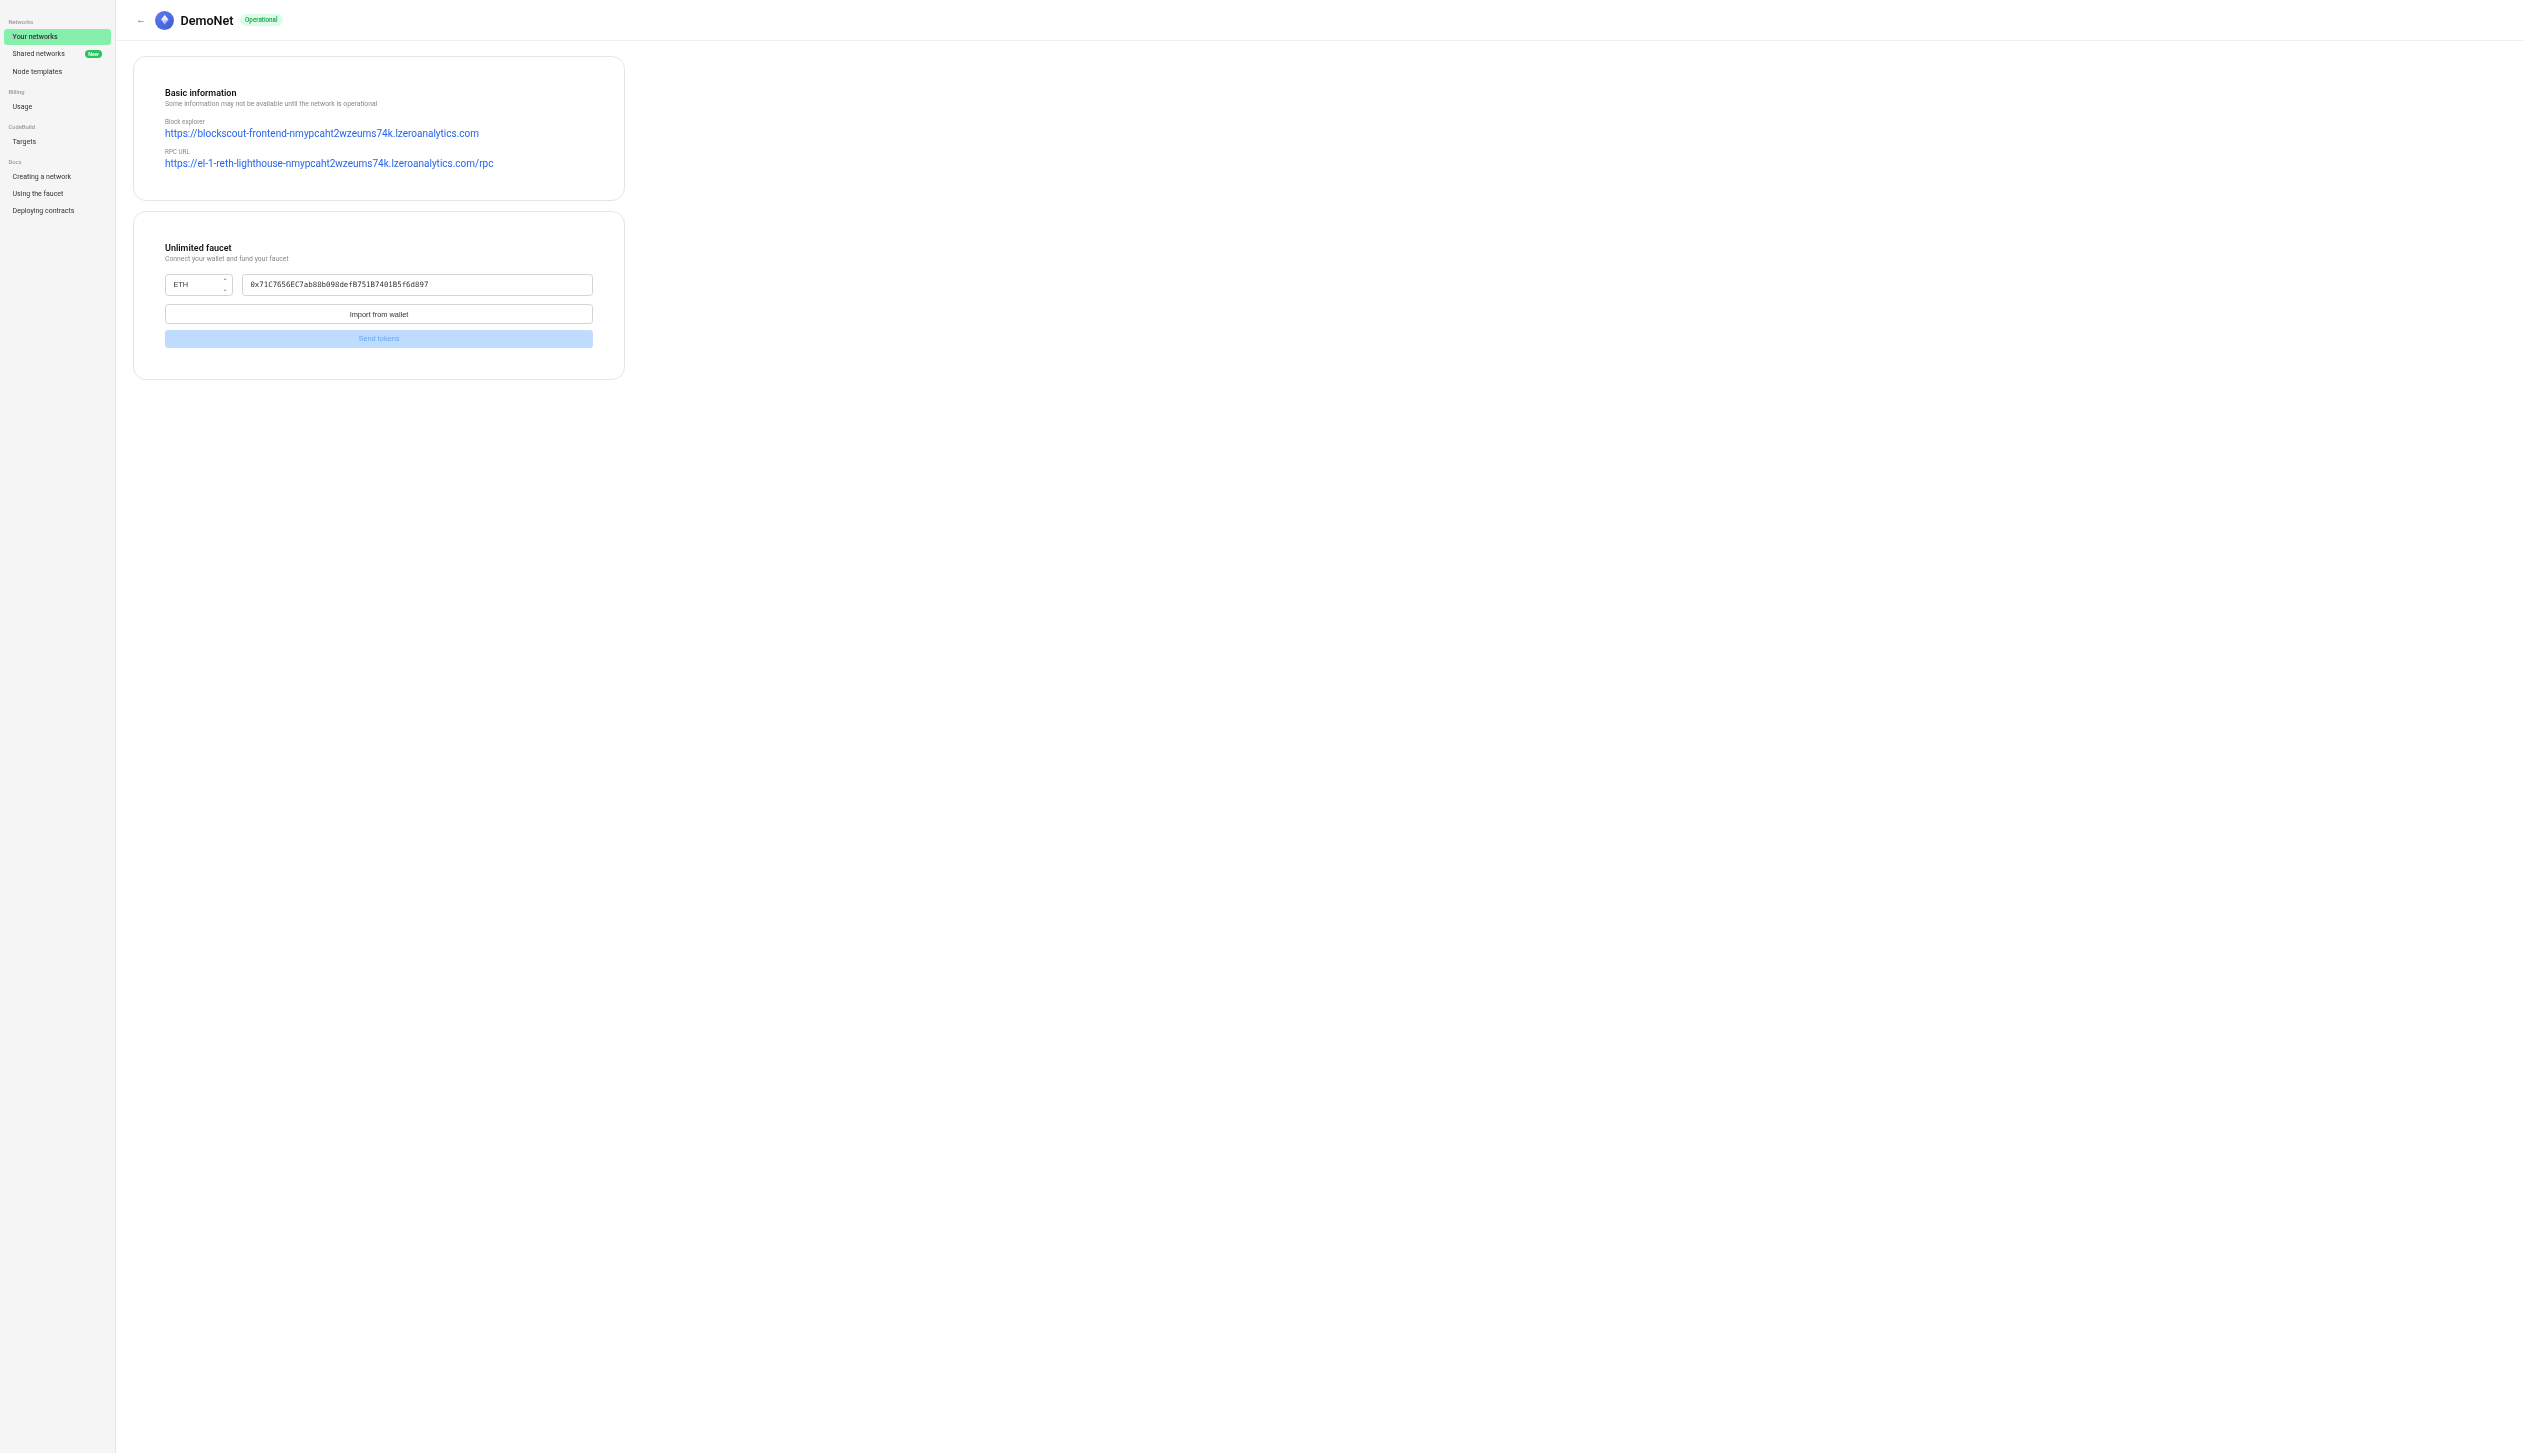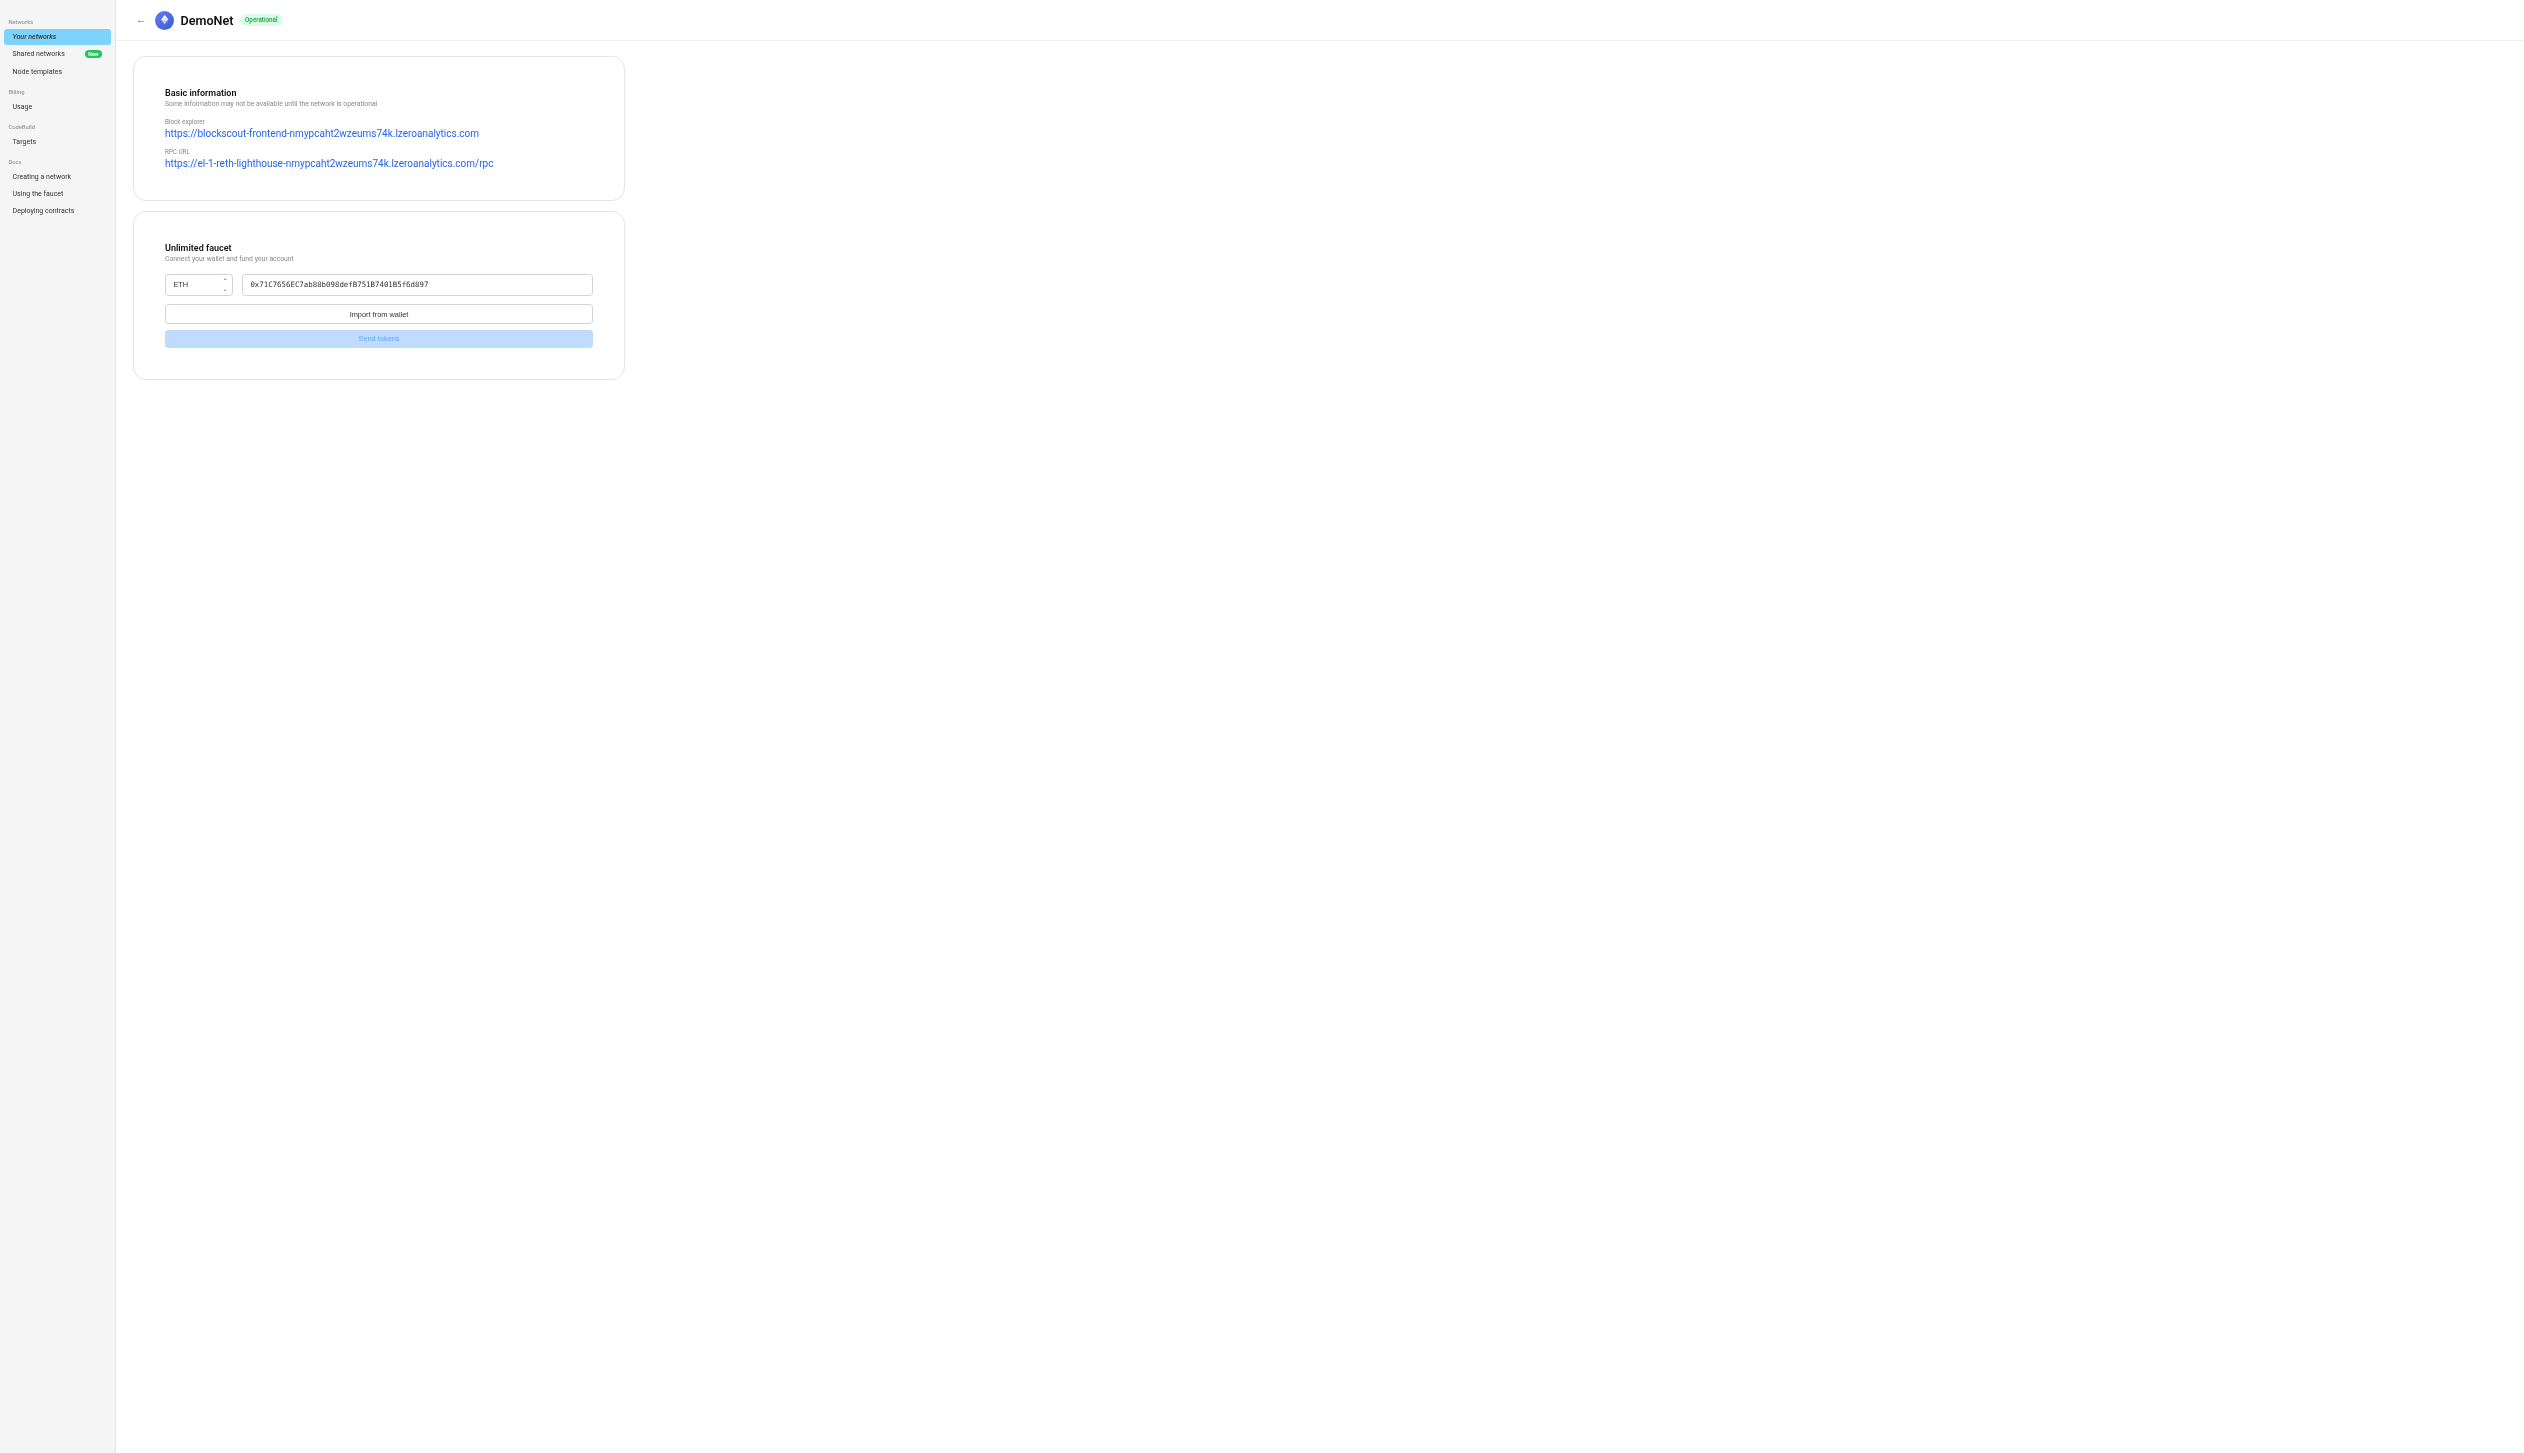--- a/index.html
+++ b/index.html
@@ -45,23 +45,22 @@
       justify-content: space-between;
       padding: 4.2px 8.4px;
       cursor: pointer;
       border-radius: 3.2px;
       margin: 0.5px 4.2px;
       color: #333;
       font-size: 7px;
     }
 
     .sidebar-item.active {
-      background: #7dd3fc;
-      font-weight: 500;
-      font-style: italic;
+      background: #86efac;
+      font-weight: 500;
     }
 
     .badge-new {
       background: #22c55e;
       color: white;
       font-size: 5.3px;
       font-weight: 600;
       padding: 1.1px 3.7px;
       border-radius: 5.3px;
     }
@@ -328,21 +327,21 @@
 
       <div class="field-label">Block explorer</div>
       <a class="link-value" href="#">https://blockscout-frontend-nmypcaht2wzeums74k.lzeroanalytics.com</a>
 
       <div class="field-label">RPC URL</div>
       <a class="link-value" href="#">https://el-1-reth-lighthouse-nmypcaht2wzeums74k.lzeroanalytics.com/rpc</a>
     </div>
 
     <div class="card">
       <div class="card-title">Unlimited faucet</div>
-      <div class="card-subtitle">Connect your wallet and fund your account</div>
+      <div class="card-subtitle">Connect your wallet and fund your faucet</div>
 
       <div class="faucet-row">
         <div class="select-wrapper">
           <select class="select-field">
             
           <option value="ETH">ETH</option><option value="USDC">USDC</option><option value="DAI">DAI</option></select>
           <span class="select-chevron">⌃<br style="line-height:0">⌄</span>
         </div>
         <input class="address-input" type="text" placeholder="0x71C7656EC7ab88b098defB751B7401B5f6d897" value="0x71C7656EC7ab88b098defB751B7401B5f6d897" style="">
       </div>

